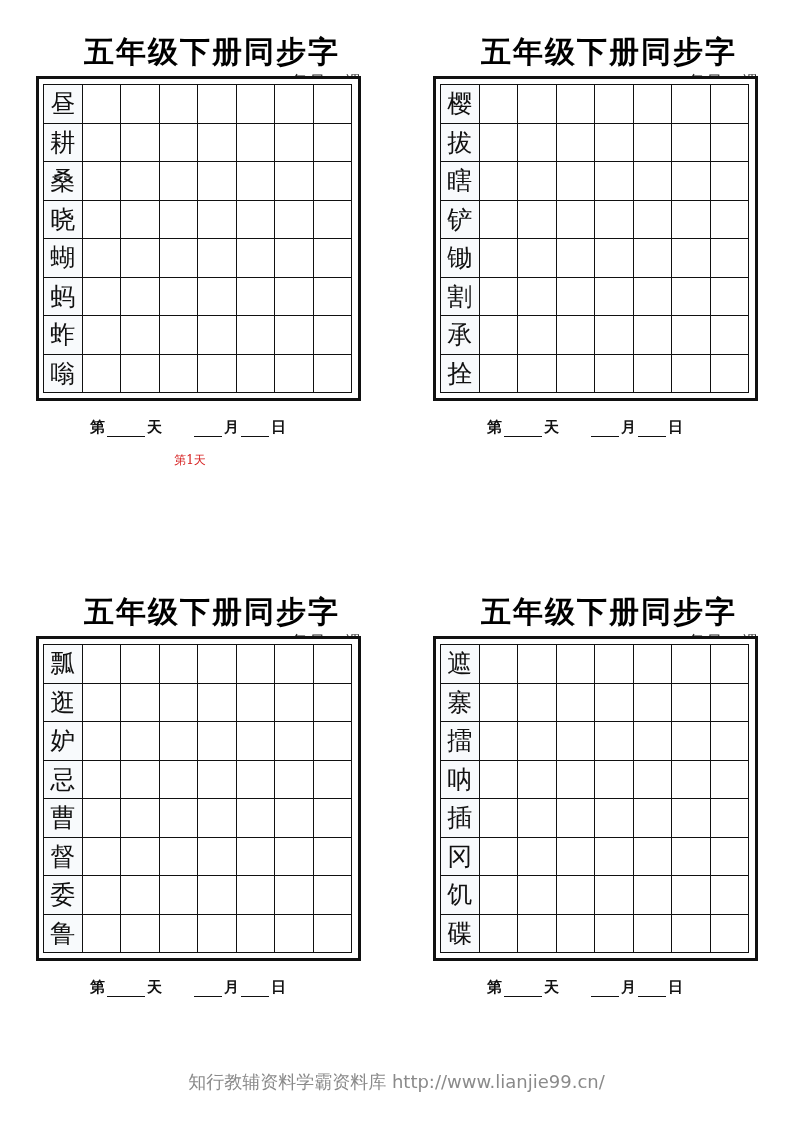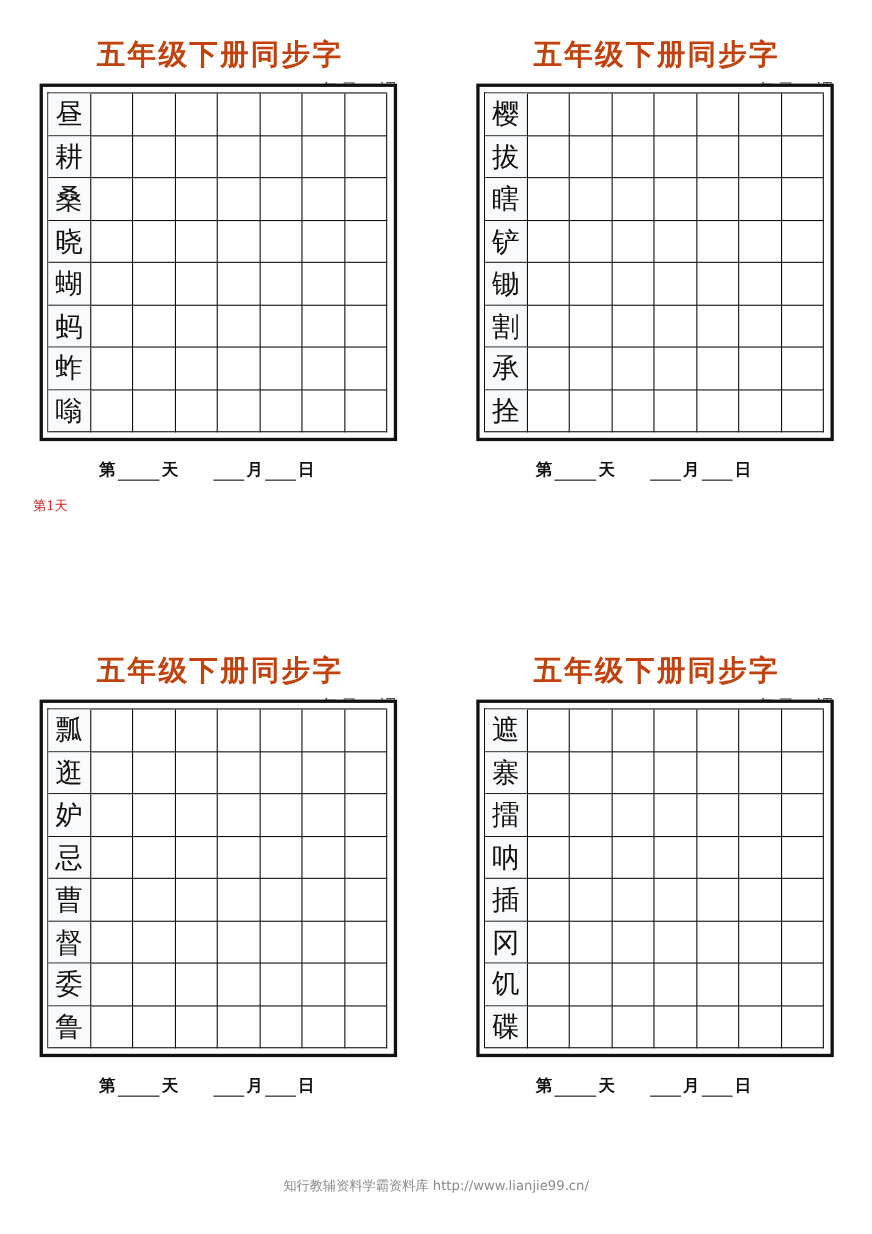--- a/index.html
+++ b/index.html
@@ -1,37 +1,37 @@
 <!DOCTYPE html>
 <html><head>
 <meta charset="utf-8">
 <style>
   html, body { margin: 0; padding: 0; background: #ffffff; }
   body { width: 793px; height: 1122px; position: relative; overflow: hidden;
          font-family: "DejaVu Serif", "Liberation Serif", serif; color: #111; }
   .panel { position: absolute; width: 340px; height: 520px; }
-  .title { position: absolute; left: 0; top: 32px; width: 340px; text-align: center;
-           font-size: 26px; font-weight: bold; letter-spacing: 2px; color: #c2410c; }
+  .title { position: absolute; left: 12px; top: 32px; width: 340px; text-align: center;
+           font-size: 30px; font-weight: bold; letter-spacing: 2px; color: #000000; }
   .subtitle { position: absolute; right: 6px; top: 72px; font-size: 15px; letter-spacing: 3px; color: #222; }
   .frame { position: absolute; left: 6px; top: 76px; width: 319px; height: 319px;
            border: 3px solid #111; background: #fff; }
   .grid { position: absolute; left: 4px; top: 5px; width: 309px; height: 309px;
           display: grid; grid-template-columns: repeat(8, 1fr); grid-template-rows: repeat(8, 1fr);
           border-top: 1.5px solid #111; border-left: 1.5px solid #111; box-sizing: border-box; }
   .cell { border-right: 1.5px solid #111; border-bottom: 1.5px solid #111; box-sizing: border-box;
           display: flex; align-items: center; justify-content: center; }
   .cell.char { font-size: 25px; font-family: "DejaVu Serif", serif; color: #111; background: #f8fafc; }
   .dateline { position: absolute; left: 60px; top: 418px; font-size: 15px; font-weight: bold;
               display: flex; align-items: flex-end; white-space: nowrap; color: #111; }
   .blank { display: inline-block; border-bottom: 1.5px solid #111; height: 16px; margin: 0 2px; }
   .b1 { width: 38px; } .b2 { width: 28px; } .gap { display: inline-block; width: 30px; }
-  .daylabel { position: absolute; left: 0; width: 320px; top: 452px; 
+  .daylabel { position: absolute; left: 0; width: 320px; top: 452px; text-align: center;
               font-size: 12px; color: #d62020; }
   .footer { position: absolute; left: 0; top: 1070px; width: 793px; text-align: center;
-            font-family: "DejaVu Sans", "Liberation Sans", sans-serif; font-size: 12px; color: #8a8a8a; }
+            font-family: "DejaVu Sans", "Liberation Sans", sans-serif; font-size: 18px; color: #8a8a8a; }
 </style>
 </head>
 <body>
 
 <div id="pages">
     <div class="panel" style="left: 30px; top: 0px;">
     <div class="title">五年级下册同步字</div>
     <div class="subtitle">每日一课</div>
     <div class="frame">
       <div class="grid">

